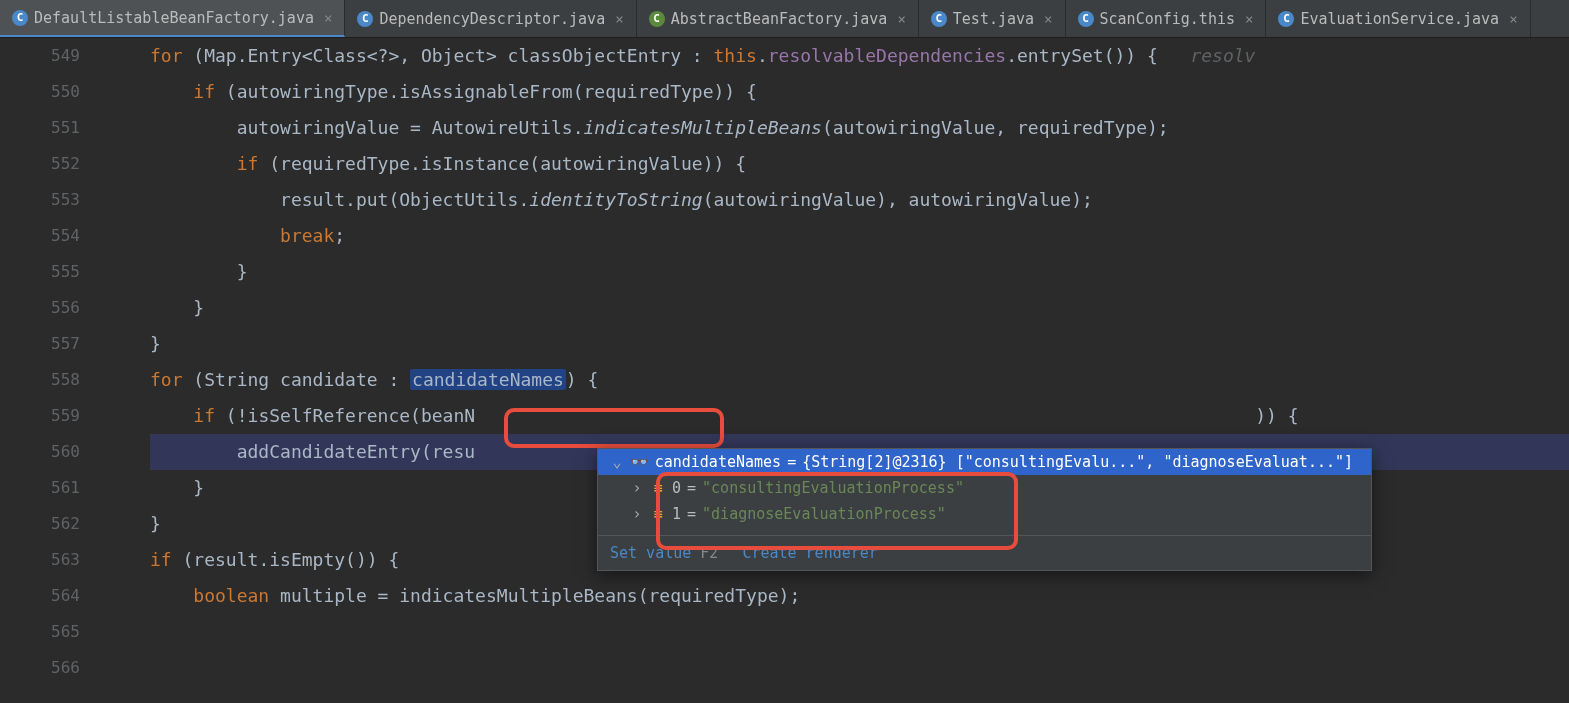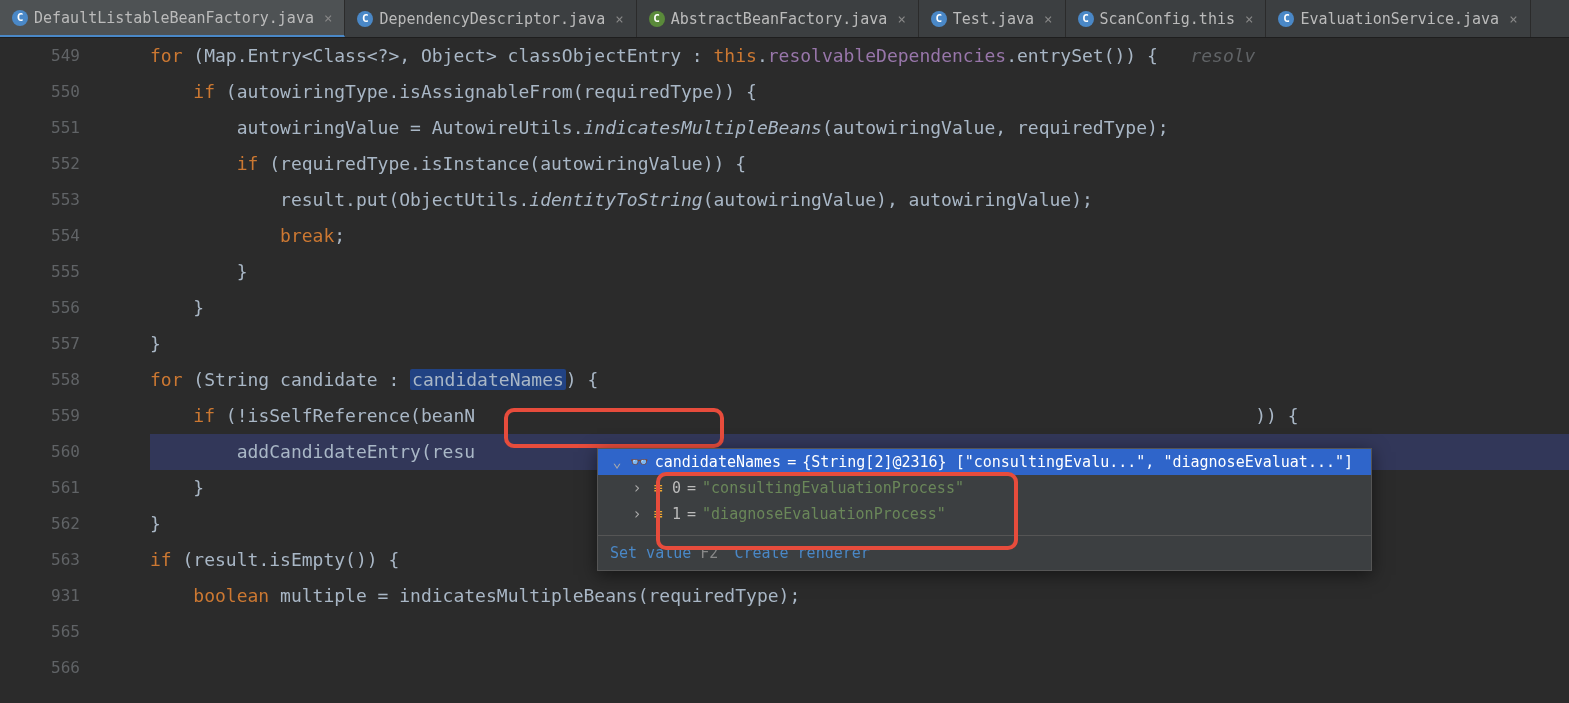--- a/index.html
+++ b/index.html
@@ -113,21 +113,21 @@
       width: 16px;
       text-align: center;
       color: #f0a732;
     }
     .val-str { color: #6a8759; }
     .popup-actions {
       padding: 8px 12px;
       border-top: 1px solid #555;
       margin-top: 8px;
       display: flex;
-      gap: 16px;
+      gap: 24px;
       color: #4a88c7;
     }
     .popup-actions .shortcut { color: #888; }
     .red-box1 {
       position: absolute;
       border: 4px solid #e74c3c;
       border-radius: 10px;
       left: 504px;
       top: 408px;
       width: 220px;
@@ -198,21 +198,21 @@
     <div class="gutter-line">554</div>
     <div class="gutter-line">555</div>
     <div class="gutter-line">556</div>
     <div class="gutter-line">557</div>
     <div class="gutter-line">558</div>
     <div class="gutter-line">559</div>
     <div class="gutter-line">560</div>
     <div class="gutter-line">561</div>
     <div class="gutter-line">562</div>
     <div class="gutter-line">563</div>
-    <div class="gutter-line">931</div>
+    <div class="gutter-line">564</div>
     <div class="gutter-line">565</div>
     <div class="gutter-line">566</div>
   </div>
 
   <div class="code">
     <div class="code-line"><span class="kw">for</span><span> (Map.Entry&lt;Class&lt;?&gt;, Object&gt; classObjectEntry : </span><span class="kw">this</span><span>.</span><span class="field">resolvableDependencies</span><span>.entrySet()) {</span><span class="hint">   resolv</span></div>
     <div class="code-line"><span class="kw">    if</span><span> (autowiringType.isAssignableFrom(requiredType)) {</span></div>
     <div class="code-line"><span>        autowiringValue = AutowireUtils.</span><span class="method">indicatesMultipleBeans</span><span>(autowiringValue, requiredType);</span></div>
     <div class="code-line"><span class="kw">        if</span><span> (requiredType.isInstance(autowiringValue)) {</span></div>
     <div class="code-line"><span>            result.put(ObjectUtils.</span><span class="method">identityToString</span><span>(autowiringValue), autowiringValue);</span></div>

